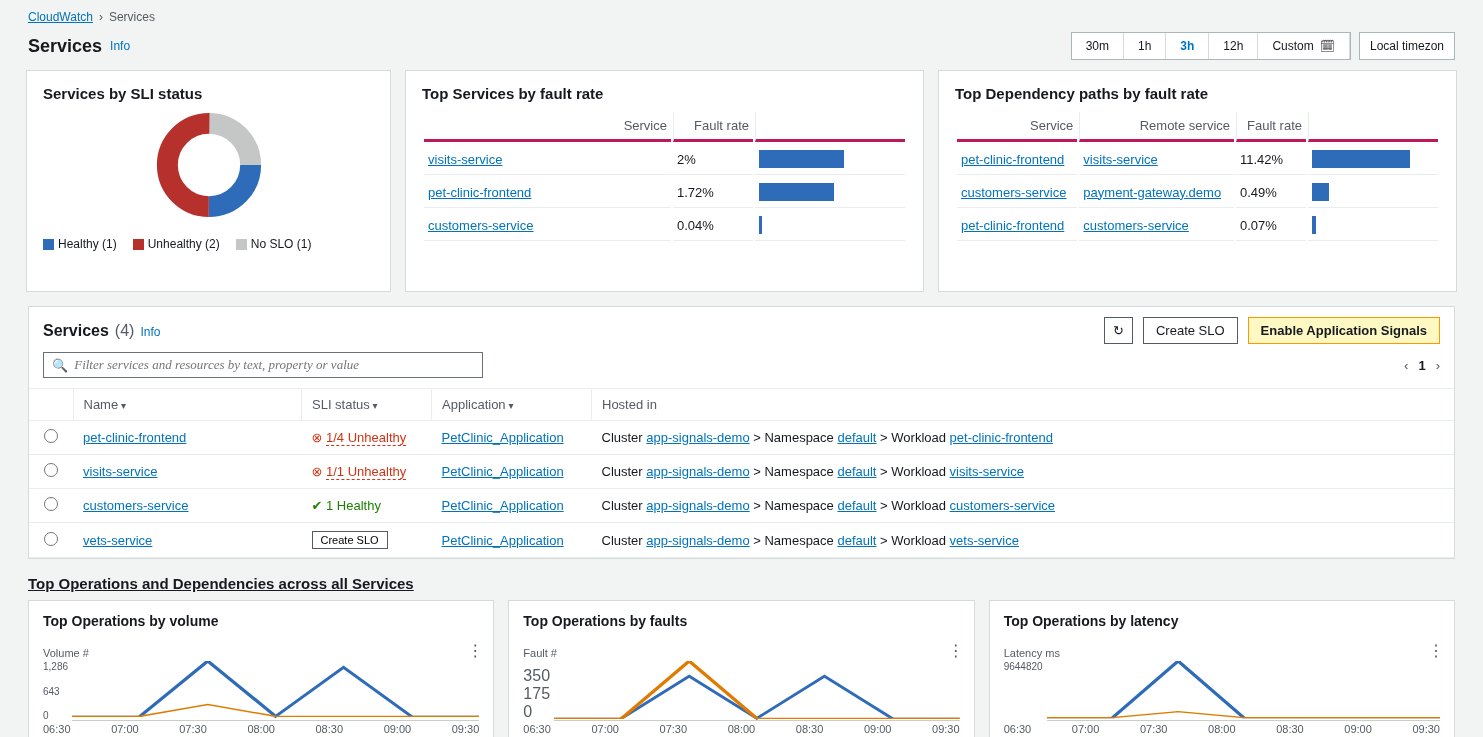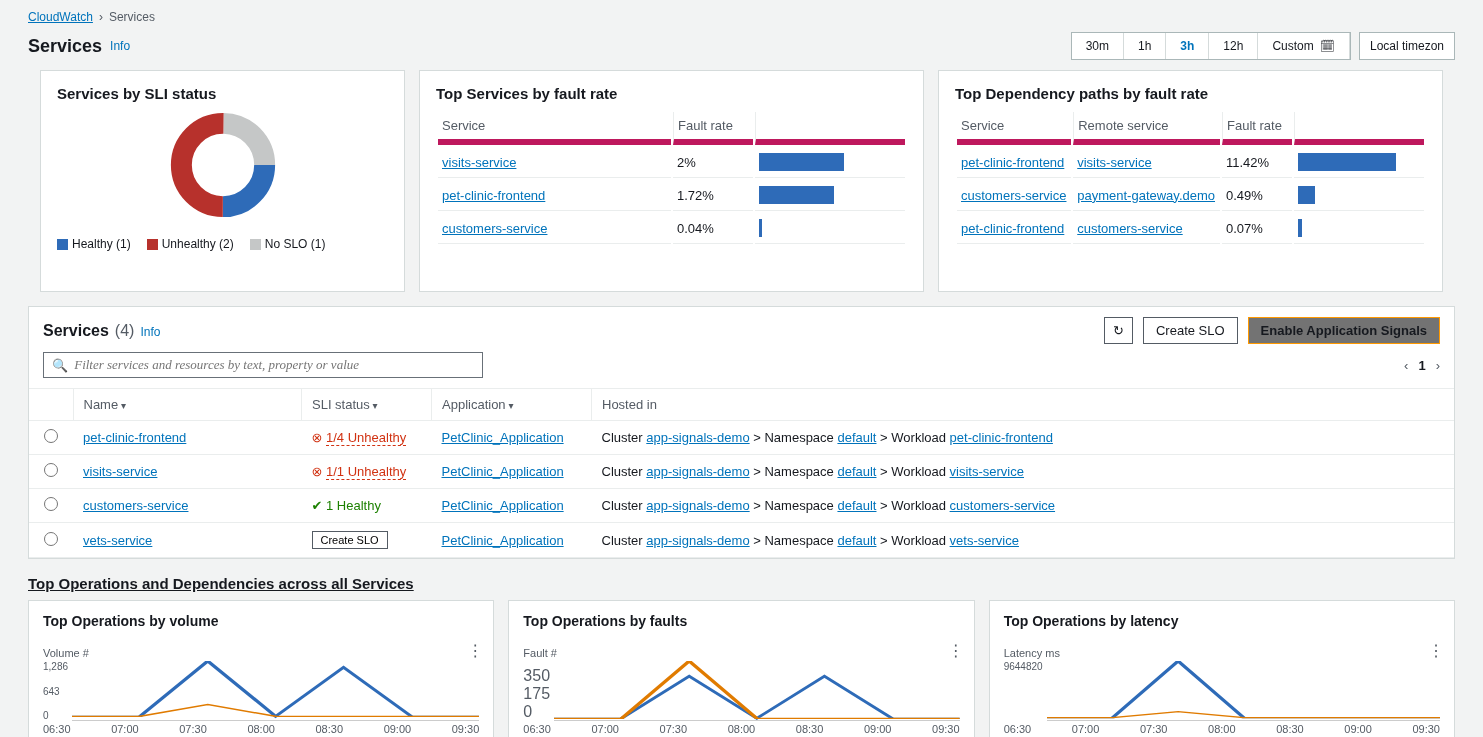--- a/index.html
+++ b/index.html
@@ -11,44 +11,44 @@
   .breadcrumb .sep { color:#545b64; }
   .page-title-row { display:flex; align-items:center; justify-content:space-between; padding: 4px 28px 10px;}
   .page-title-row h1 { font-size:18px; font-weight:700; display:inline-flex; align-items:center; gap:8px;}
   .info-link { color:#0073bb; font-size:12px; font-weight:400;}
   .time-controls { display:flex; border:1px solid #aab7b8; background:#fff; font-size:12px;}
   .time-controls .opt { padding:6px 14px; border-right:1px solid #d5dbdb; cursor:pointer; }
   .time-controls .opt.active { color:#0073bb; font-weight:700;}
   .time-controls .custom { display:flex; align-items:flex-end; gap:6px;}
   .tz { border:1px solid #aab7b8; background:#fff; padding:6px 10px; margin-left:8px; font-size:12px;}
 
-  .row3 { display:flex; gap:14px; padding:0 40px;}
+  .row3 { display:flex; gap:14px; padding:0 26px;}
   .panel { background:#fff; border:1px solid #d5dbdb; padding:14px 16px; }
   .panel h2 { font-size:15px; font-weight:700; margin-bottom:8px;}
   .sli-panel { width:365px; height:222px;}
   .fault-panel { flex:1; height:222px;}
   .fault-table { width:100%; font-size:13px; }
-  .fault-table th { text-align:left; color:#545b64; font-weight:400; padding:6px 4px; border-bottom:6px solid #be185d; border-left:1px solid #eaeded;}
+  .fault-table th { text-align:right; color:#545b64; font-weight:400; padding:6px 4px; border-bottom:3px solid #be185d; border-left:1px solid #eaeded;}
   .fault-table th:first-child { border-left:none;}
   .fault-table td { padding:6px 4px; border-bottom:1px solid #eaeded; vertical-align:middle;}
   .bar-cell { display:flex; align-items:center;}
   .bar { height:18px; background:#2e6bb8;}
 
   .donut-area { text-align:center; }
   .legend { display:flex; gap:16px; margin-top:14px; font-size:12px;}
   .legend .swatch { width:11px; height:11px; display:inline-block; margin-right:4px; vertical-align:middle;}
   .healthy-sw{background:#2e6bb8;} .unhealthy-sw{background:#b7312c;} .noslo-sw{background:#c5c7c7;}
 
   .services-panel { margin:14px 28px 0; background:#fff; border:1px solid #d5dbdb;}
   .services-head { display:flex; align-items:center; justify-content:space-between; padding:10px 14px 4px;}
   .services-head h2 { font-size:16px; font-weight:700; display:flex; gap:6px; align-items:baseline;}
   .services-head .count { font-weight:400; color:#545b64;}
   .btn { border:1px solid #545b64; background:#fff; color:#16191f; padding:5px 12px; font-size:13px; cursor:pointer;}
   .btn.icon { padding:5px 8px;}
-  .btn.primary { background:#737373; border-color:#ff9900; color:#16191f; font-weight:700;}
+  .btn.primary { background:#fef9c3; border-color:#ff9900; color:#16191f; font-weight:700;}
   .actions { display:flex; gap:10px; align-items:center;}
   .filter-row { padding:4px 14px 10px; display:flex; justify-content:space-between; align-items:center;}
   .filter-input { width:440px; border:1px solid #687078; display:flex; align-items:center; padding:4px 8px; gap:6px;}
   .filter-input input { border:none; outline:none; width:100%; font-size:13px; font-style:italic; color:#687078;font-family:Liberation Serif, serif;}
   .pager { display:flex; gap:10px; align-items:center; color:#545b64;}
   .svc-table { width:100%; border-collapse:collapse; font-size:13px;}
   .svc-table th { text-align:left; color:#545b64; font-weight:400; padding:8px 10px; border-top:1px solid #eaeded; border-bottom:1px solid #eaeded; border-left:1px solid #eaeded;}
   .svc-table th:first-child, .svc-table td:first-child { border-left:none; width:44px; text-align:center;}
   .svc-table td { padding:8px 10px; border-bottom:1px solid #eaeded;}
   .sort-caret::after { content:" ▾"; font-size:10px; color:#545b64;}

